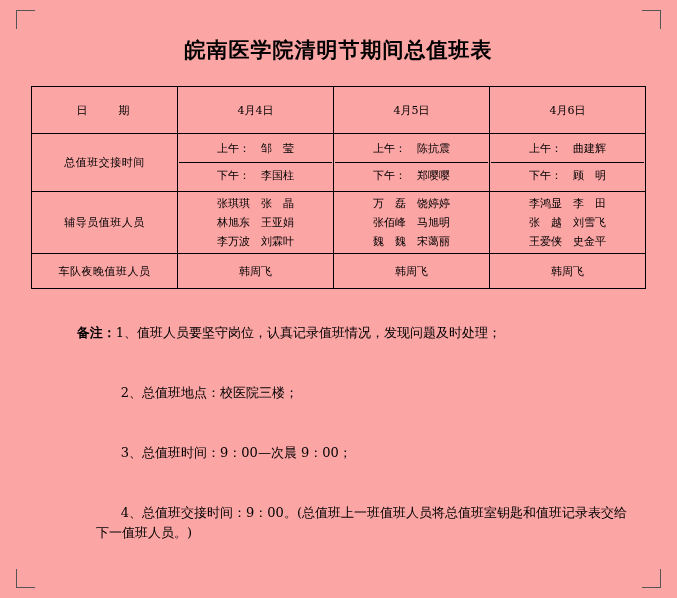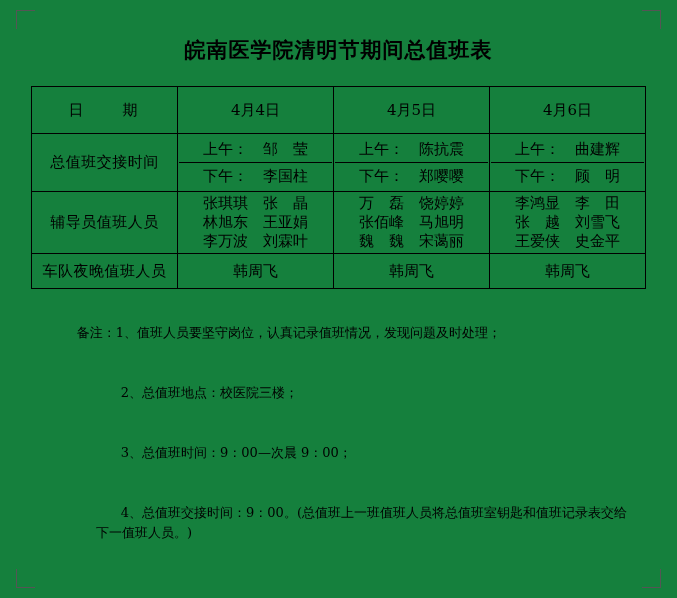--- a/index.html
+++ b/index.html
@@ -13,21 +13,21 @@
     font-family: "DejaVu Sans", "Liberation Sans", sans-serif;
     color: #000000;
     position: relative;
     overflow: hidden;
   }
   .page {
     position: absolute;
     left: 0; top: 0;
     width: 677px;
     height: 598px;
-    background: #15803d;
+    background: #fca5a5;
   }
   
   .crop {
     position: absolute;
     border-color: #555;
     border-style: solid;
     width: 18px;
     height: 18px;
   }
   .crop.tl { left: 16px;  top: 10px;  border-width: 1px 0 0 1px; }
@@ -47,21 +47,21 @@
   table.duty {
     border-collapse: collapse;
     margin: 22px auto 0 auto;
     width: 614px;
     table-layout: fixed;
   }
   table.duty td {
     border: 1px solid #000;
     text-align: center;
     vertical-align: middle;
-    font-size: 15px;
+    font-size: 11px;
     font-family: "DejaVu Serif", "Liberation Serif", serif;
     padding: 2px 1px;
   }
   td.hdr-date {
     font-size: 15px;
     letter-spacing: 3px;
     font-weight: normal;
     height: 42px;
   }
   td.hdr-col {
@@ -82,21 +82,21 @@
   td.splitcell .half:last-child { border-bottom: none; }
   .multi div { line-height: 19px; }
 
   .notes {
     margin: 14px 46px 0 52px;
     font-family: "DejaVu Serif", "Liberation Serif", serif;
     font-size: 13px;
     line-height: 20px;
   }
   .notes .ln { white-space: pre-wrap; }
-  .notes .label { font-weight: normal; }
+  .notes .label { font-weight: bold; }
 </style>
 </head>
 <body>
 
 <div class="page">
   <div class="crop tl"></div>
   <div class="crop tr"></div>
   <div class="crop bl"></div>
   <div class="crop br"></div>
 

